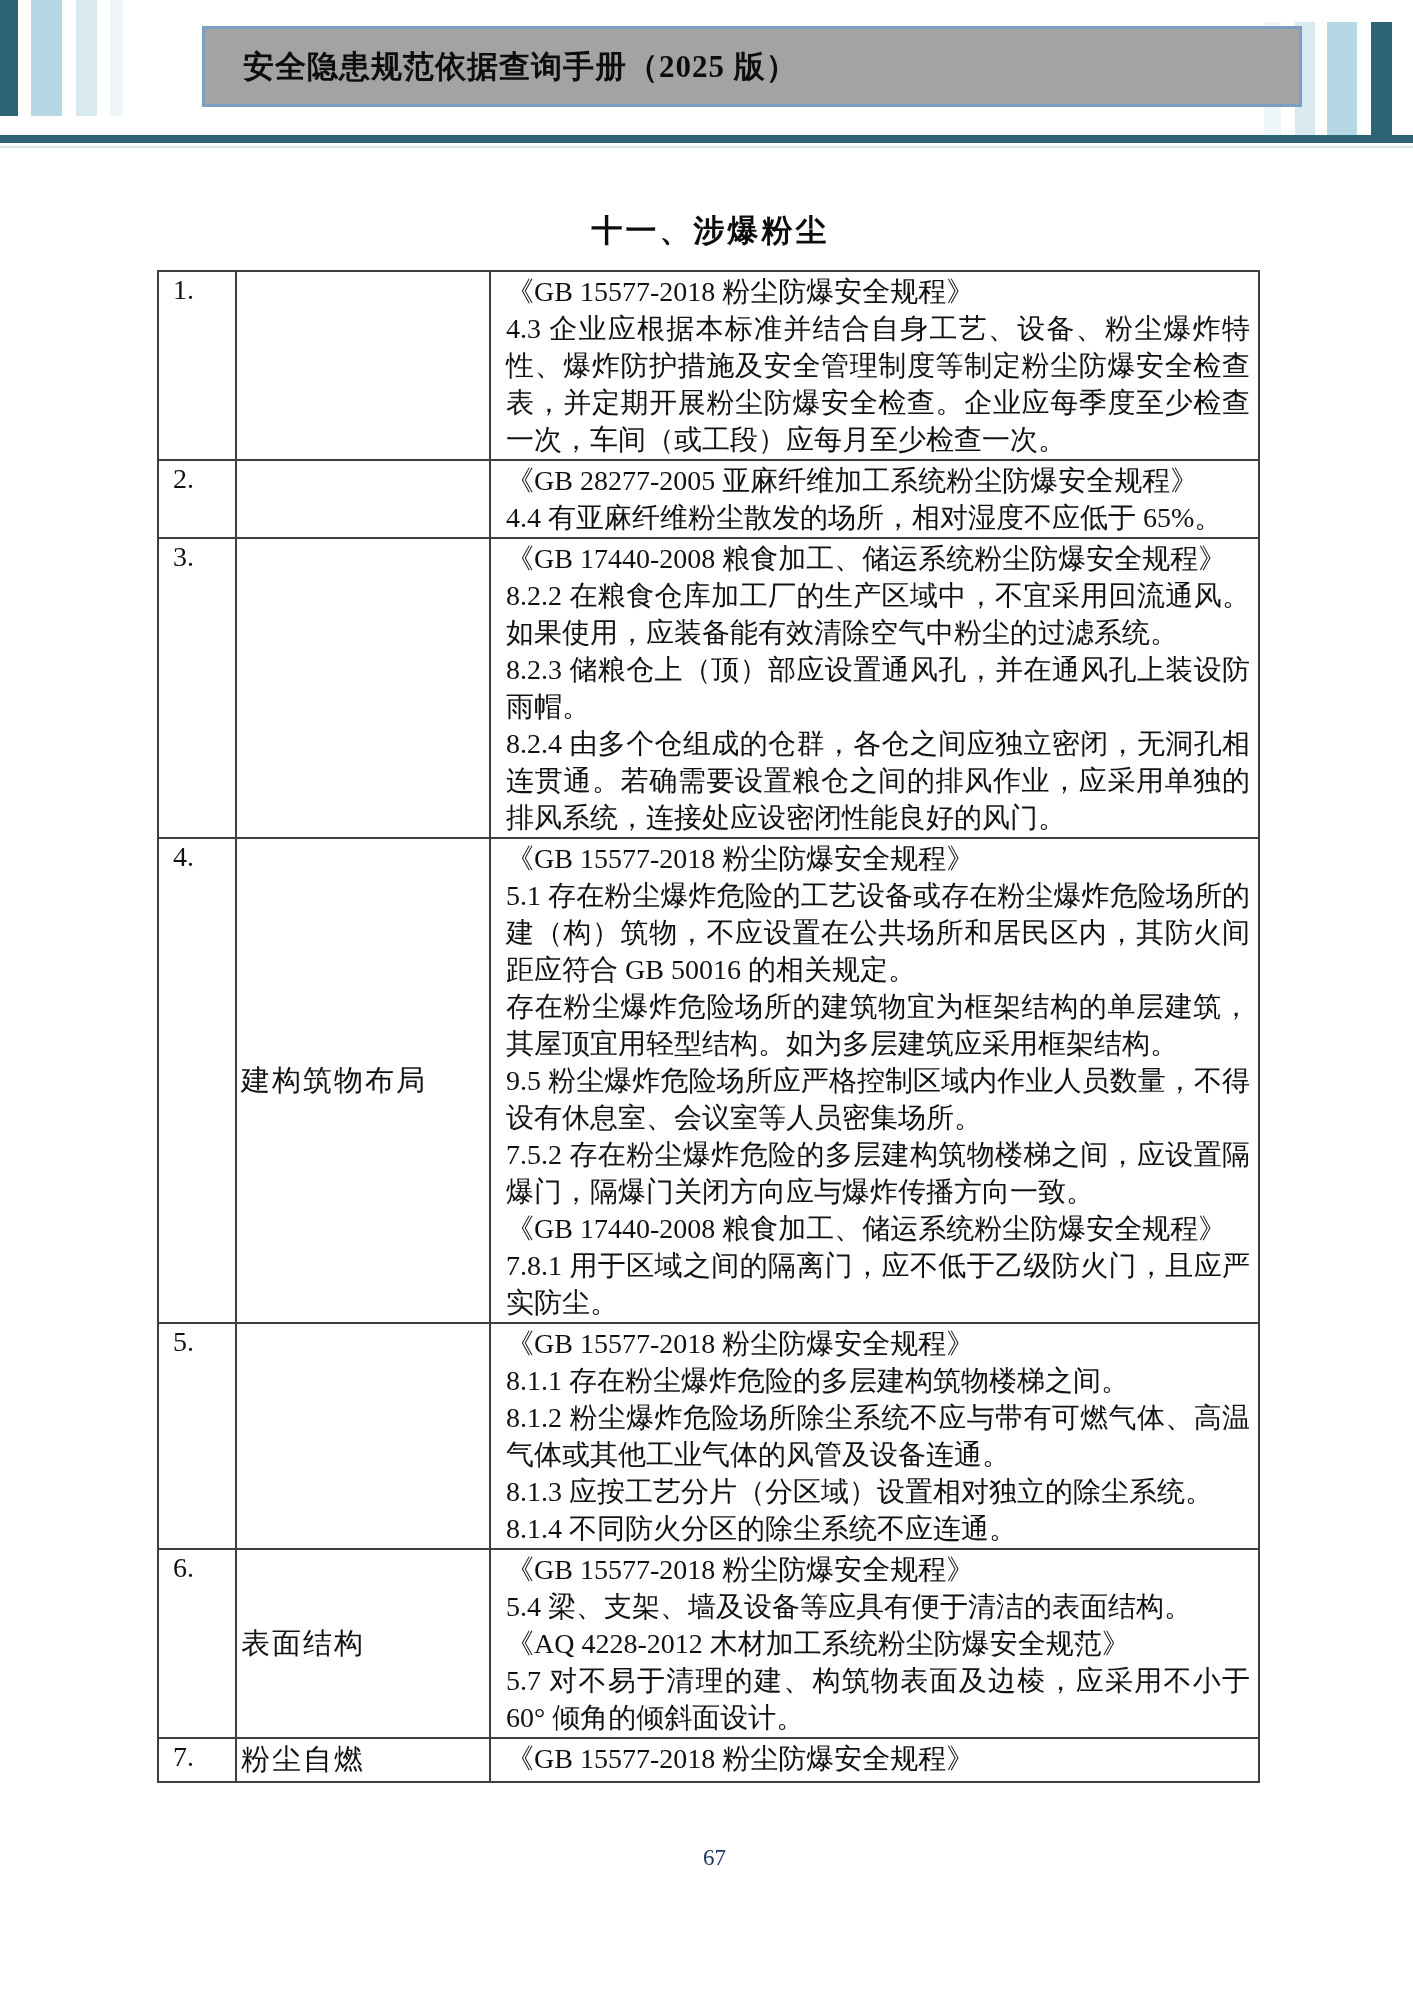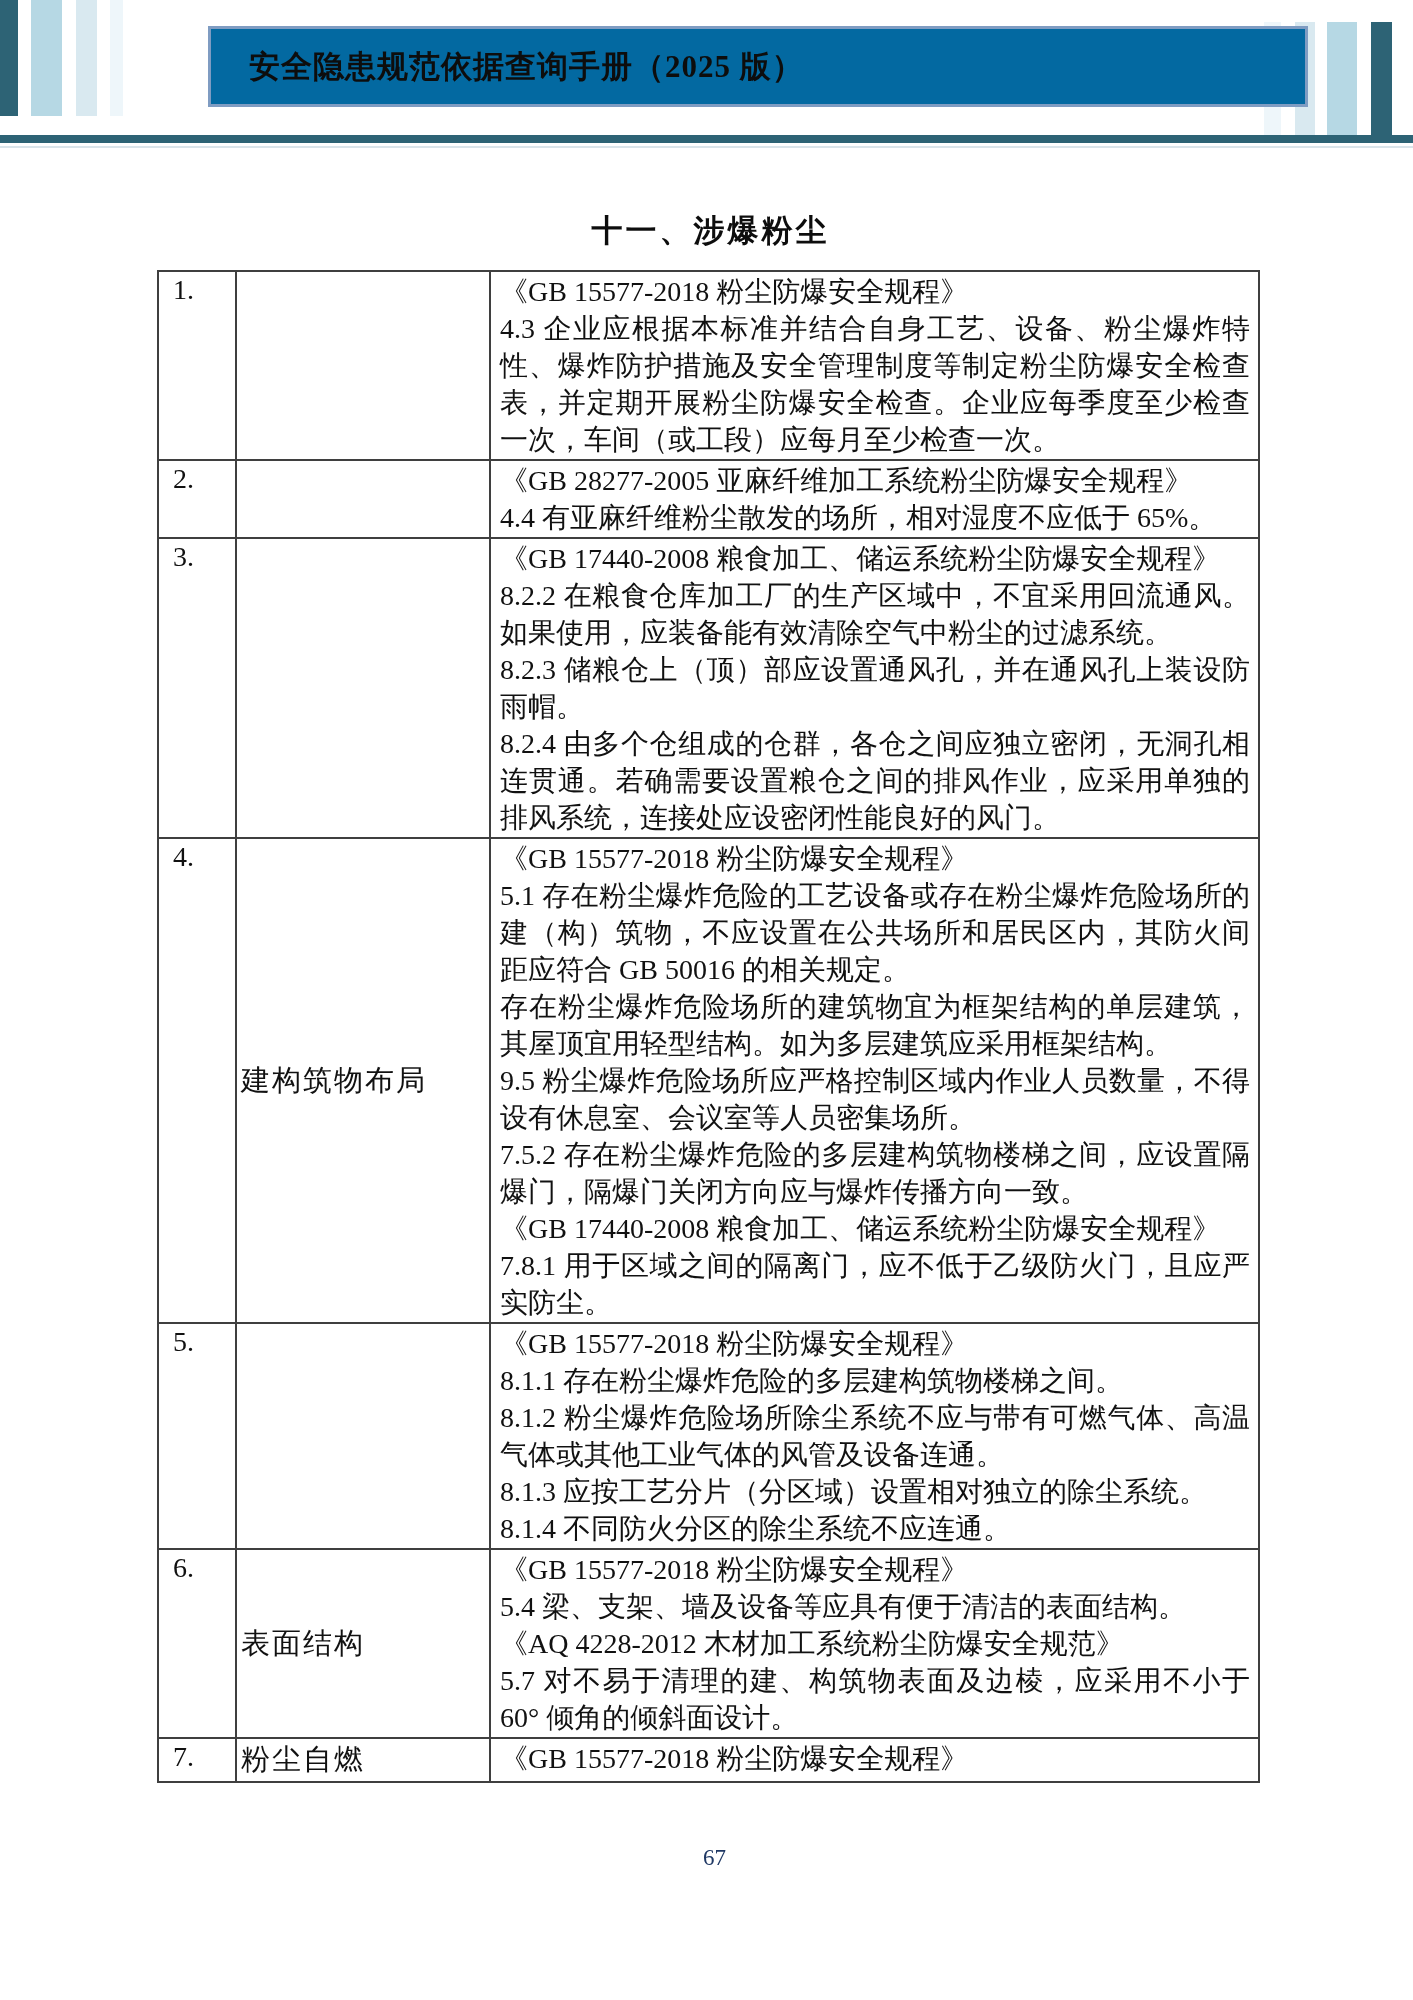--- a/index.html
+++ b/index.html
@@ -13,36 +13,36 @@
   .b3{left:76px;top:0;width:21px;height:116px;background:#d9e9f0;}
   .b4{left:110px;top:0;width:13px;height:116px;background:#eef6fa;}
   .b5{right:21px;top:22px;width:21px;height:115px;background:#2d6375;}
   .b6{right:56px;top:22px;width:30px;height:115px;background:#b6d8e4;}
   .b7{right:98px;top:22px;width:20px;height:115px;background:#d9e9f0;}
   .b8{right:132px;top:22px;width:17px;height:115px;background:#eef6fa;}
 
   .rule{position:absolute;left:0;top:135px;width:1413px;height:8px;background:#2d6375;}
   .rule-sub{position:absolute;left:0;top:146px;width:1413px;height:2px;background:#d9e4ea;}
 
-  .header-box{position:absolute;left:208px;top:26px;width:1100px;height:81px;
-              border:3px solid #7f9cc2;box-sizing:border-box;background:#0369a1;
+  .header-box{position:absolute;left:202px;top:26px;width:1100px;height:81px;
+              border:3px solid #7f9cc2;box-sizing:border-box;background:#a3a3a3;
               display:flex;align-items:center;z-index:2;}
   .header-title{font-size:31px;font-weight:bold;padding-left:38px;letter-spacing:1px;color:#0d0d0d;}
 
   .section-title{position:absolute;left:0;top:206px;width:100%;margin:4px;text-align:center;
                  font-size:31px;font-weight:bold;letter-spacing:3px;color:#0d0d0d;}
 
   table.rules{position:absolute;left:157px;top:270px;width:1101px;
               border-collapse:collapse;table-layout:fixed;}
   table.rules td{border:2px solid #3f3f3f;box-sizing:border-box;vertical-align:top;}
   .thcell{text-align:center;font-weight:bold;font-size:29px;vertical-align:middle !important;
           padding:0;color:#0d0d0d;}
   td.num{font-size:28px;padding:2px 0 0 14px;}
   td.cat{vertical-align:middle !important;font-size:29px;padding-left:4px;letter-spacing:2px;}
-  td.content{font-size:28px;line-height:37px;padding:1px 8px 1px 9px;text-align:justify;
+  td.content{font-size:28px;line-height:37px;padding:1px 8px 1px 15px;text-align:justify;
              text-justify:inter-character;}
   td.content p{margin:0;}
   tr.hrow{height:38px;}
   tr.r1{height:189px;} tr.r2{height:75px;} tr.r3{height:296px;} tr.r4{height:481px;}
   tr.r5{height:222px;} tr.r6{height:184px;} tr.r7{height:36px;}
 
   .page-num{position:absolute;left:8px;top:1845px;width:100%;text-align:center;
             font-size:23px;color:#1f3864;}
 </style>
 </head>

